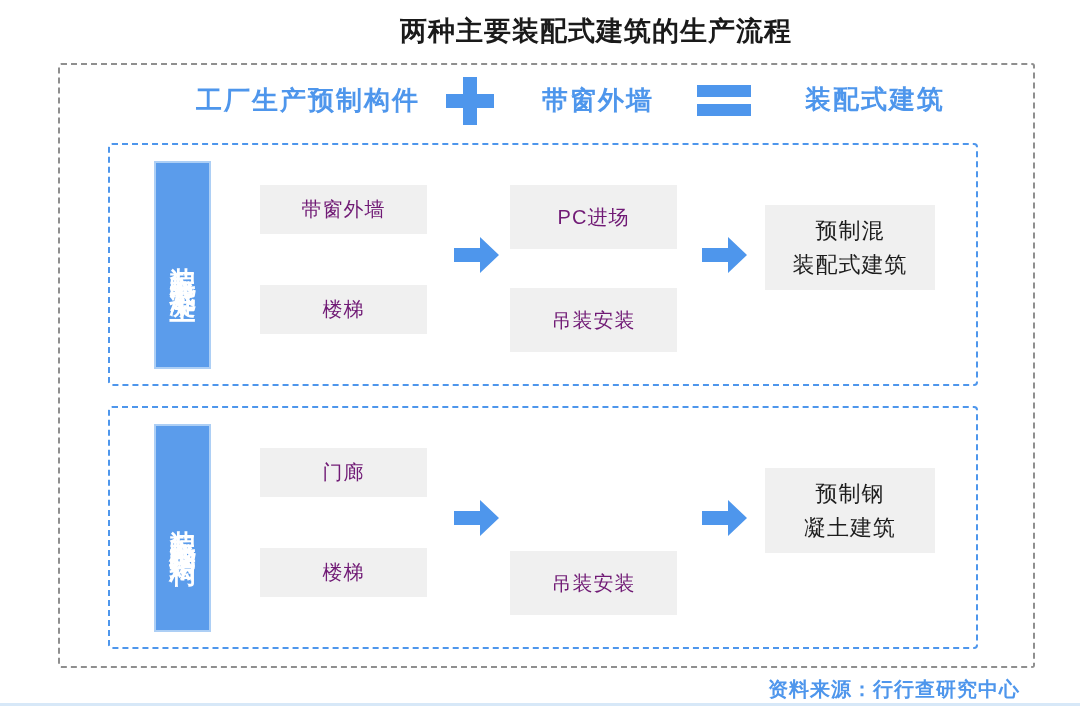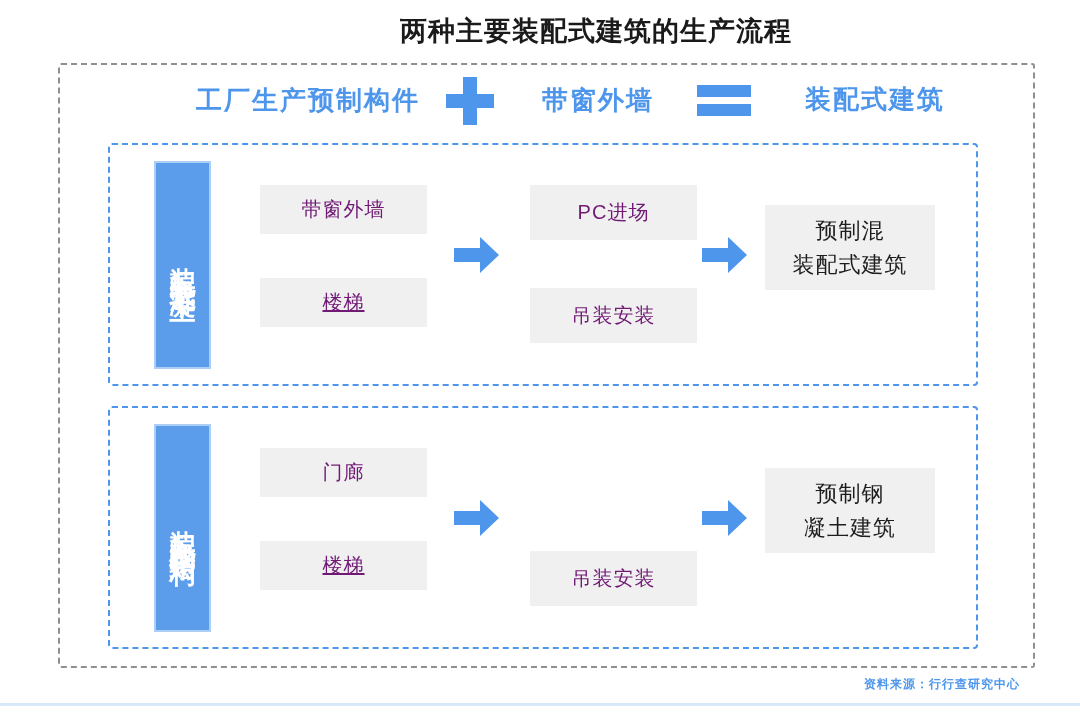--- a/index.html
+++ b/index.html
@@ -50,37 +50,37 @@
     writing-mode:vertical-rl;text-orientation:upright;letter-spacing:6px;
     display:flex;align-items:center;justify-content:center;line-height:53px;
   }
   .gbox{
     position:absolute;background:#f0f0f0;
     display:flex;align-items:center;justify-content:center;
     font-size:20px;color:#701a75;letter-spacing:1px;white-space:nowrap;
   }
   .comp1,.comp2{left:150px;width:167px;height:49px;}
   .comp1{top:40px;}
-  .comp2{top:133px;text-decoration:underline;}
-  .step1,.step2{left:420px;width:167px;height:55px;}
+  .comp2{top:140px;}
+  .step1,.step2{left:400px;width:167px;height:64px;}
   .step1{top:40px;}
   .step2{top:143px;}
   .result{
     position:absolute;left:655px;top:60px;width:170px;height:85px;
     background:#f0f0f0;display:flex;flex-direction:column;
     align-items:center;justify-content:center;
     font-size:22px;color:#1d1d1d;line-height:34px;letter-spacing:1px;
     text-align:center;white-space:nowrap;
   }
   .arrow{position:absolute;top:92px;width:45px;height:36px;}
   .arrow-1{left:344px;}
   .arrow-2{left:592px;}
   .source{
     position:absolute;top:676px;right:60px;
-    font-size:12px;font-weight:700;color:#4e96ec;letter-spacing:1px;white-space:nowrap;
+    font-size:20px;font-weight:700;color:#4e96ec;letter-spacing:1px;white-space:nowrap;
   }
   .bottom-rule{
     position:absolute;left:0;top:703px;width:1080px;height:3px;background:#d7e8f8;
   }
 </style>
 </head>
 <body>
 
 <div class="page">
 

